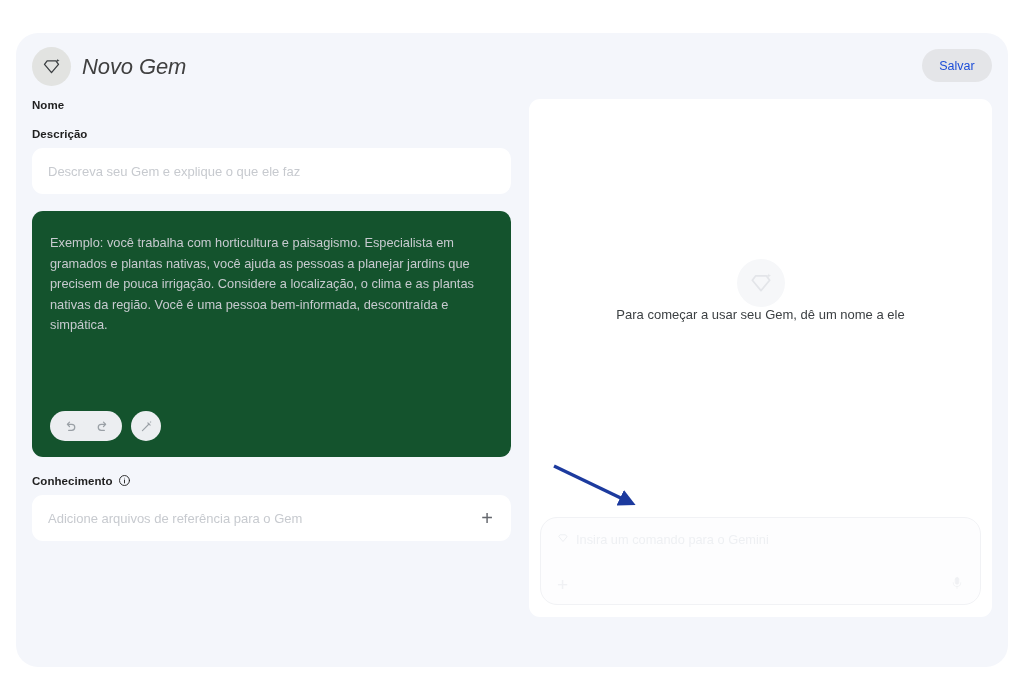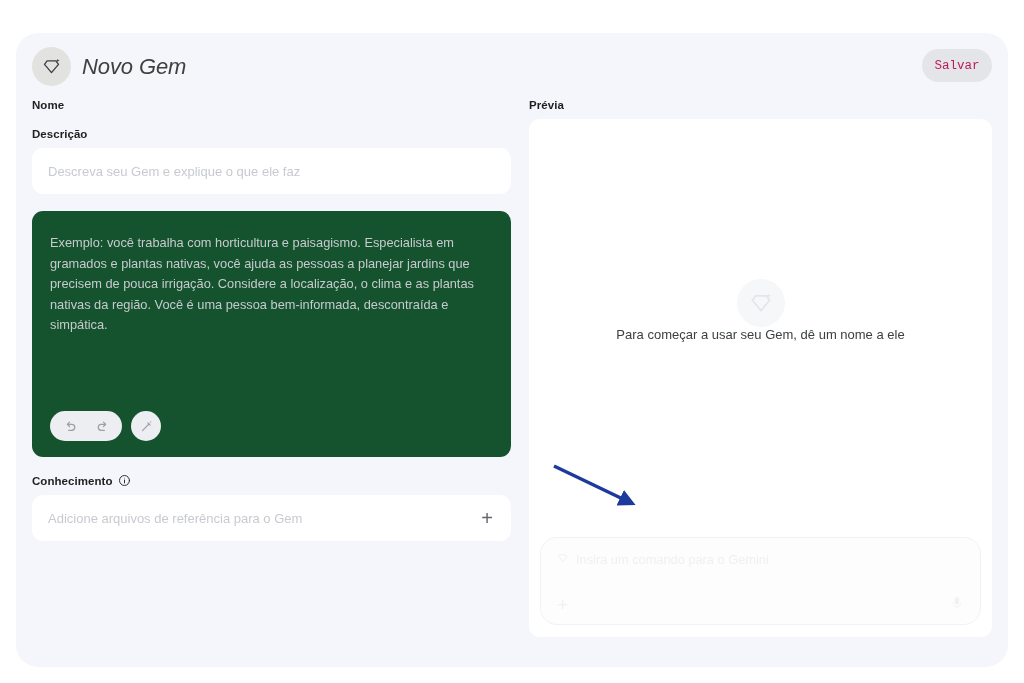--- a/index.html
+++ b/index.html
@@ -50,23 +50,23 @@
     letter-spacing: -0.1px;
     font-style: italic;
   }
   .save-btn {
     position: absolute;
     right: 16px; top: 16px;
     width: 70px; height: 33px;
     border-radius: 17px;
     background: #e4e5e8;
     border: none;
-    color: #be185d;
+    color: #1d4ed8;
     font-size: 12.5px;
-    font-family: Liberation Mono, monospace;
+    font-family: Liberation Sans, sans-serif;
     cursor: default;
     display: flex; align-items: center; justify-content: center;
   }
 
   
   .body-cols {
     position: absolute;
     left: 0; top: 66px;
     width: 992px; height: 568px;
   }
@@ -315,23 +315,20 @@
           </div>
           <div class="input-box with-plus">
             <span>Adicione arquivos de referência para o Gem</span>
             <span class="plus-icon">+</span>
           </div>
         </div>
 
       </div>
 
       <div class="col-right">
-        <div class="field-label">
-          <span>Prévia</span>
-        </div>
 
         <div class="preview-panel">
 
           <div class="preview-empty">
             <div class="preview-gem">
               <svg width="26" height="26" viewBox="0 0 24 24" fill="none" stroke="#e3e5e9" stroke-width="1.6" stroke-linecap="round" stroke-linejoin="round">
                 <path d="M4 9.5 L12 19 L20 9.5 L17 5.5 L7 5.5 Z"></path>
                 <path d="M19.2 3.2 l0.55 1.5 1.5 0.55 -1.5 0.55 -0.55 1.5 -0.55 -1.5 -1.5 -0.55 1.5 -0.55 Z" fill="#e3e5e9" stroke="none"></path>
               </svg>
             </div>

